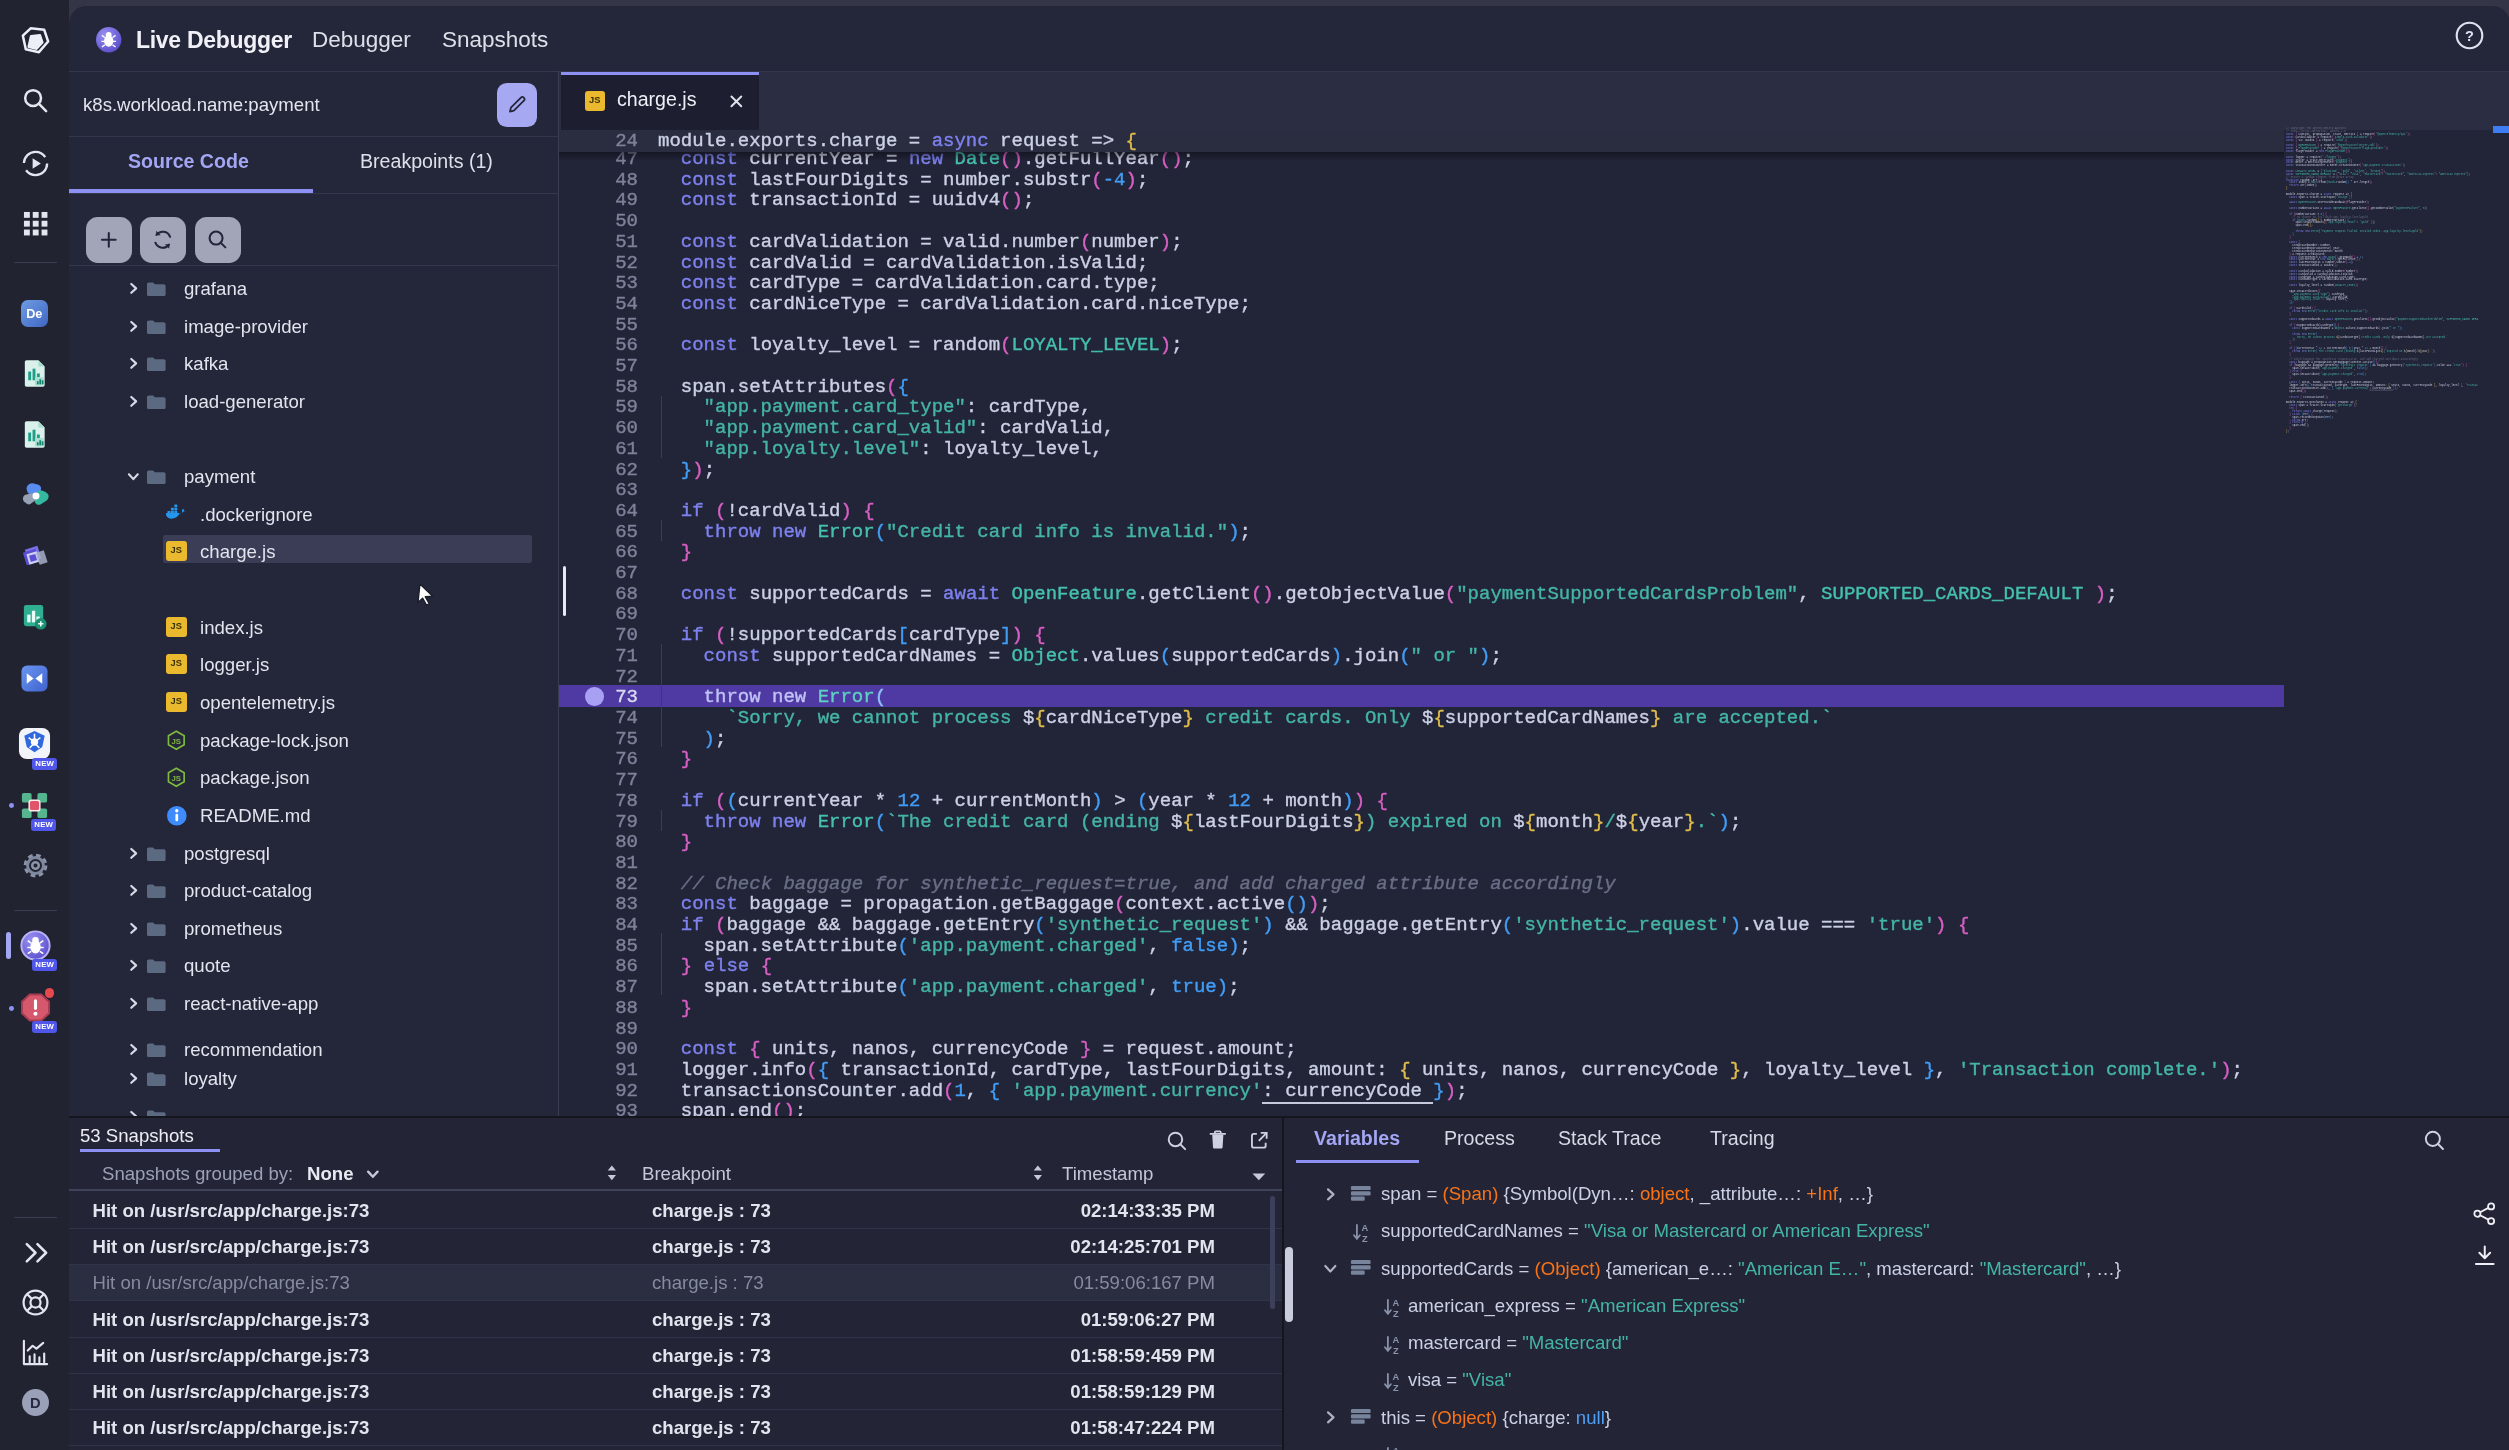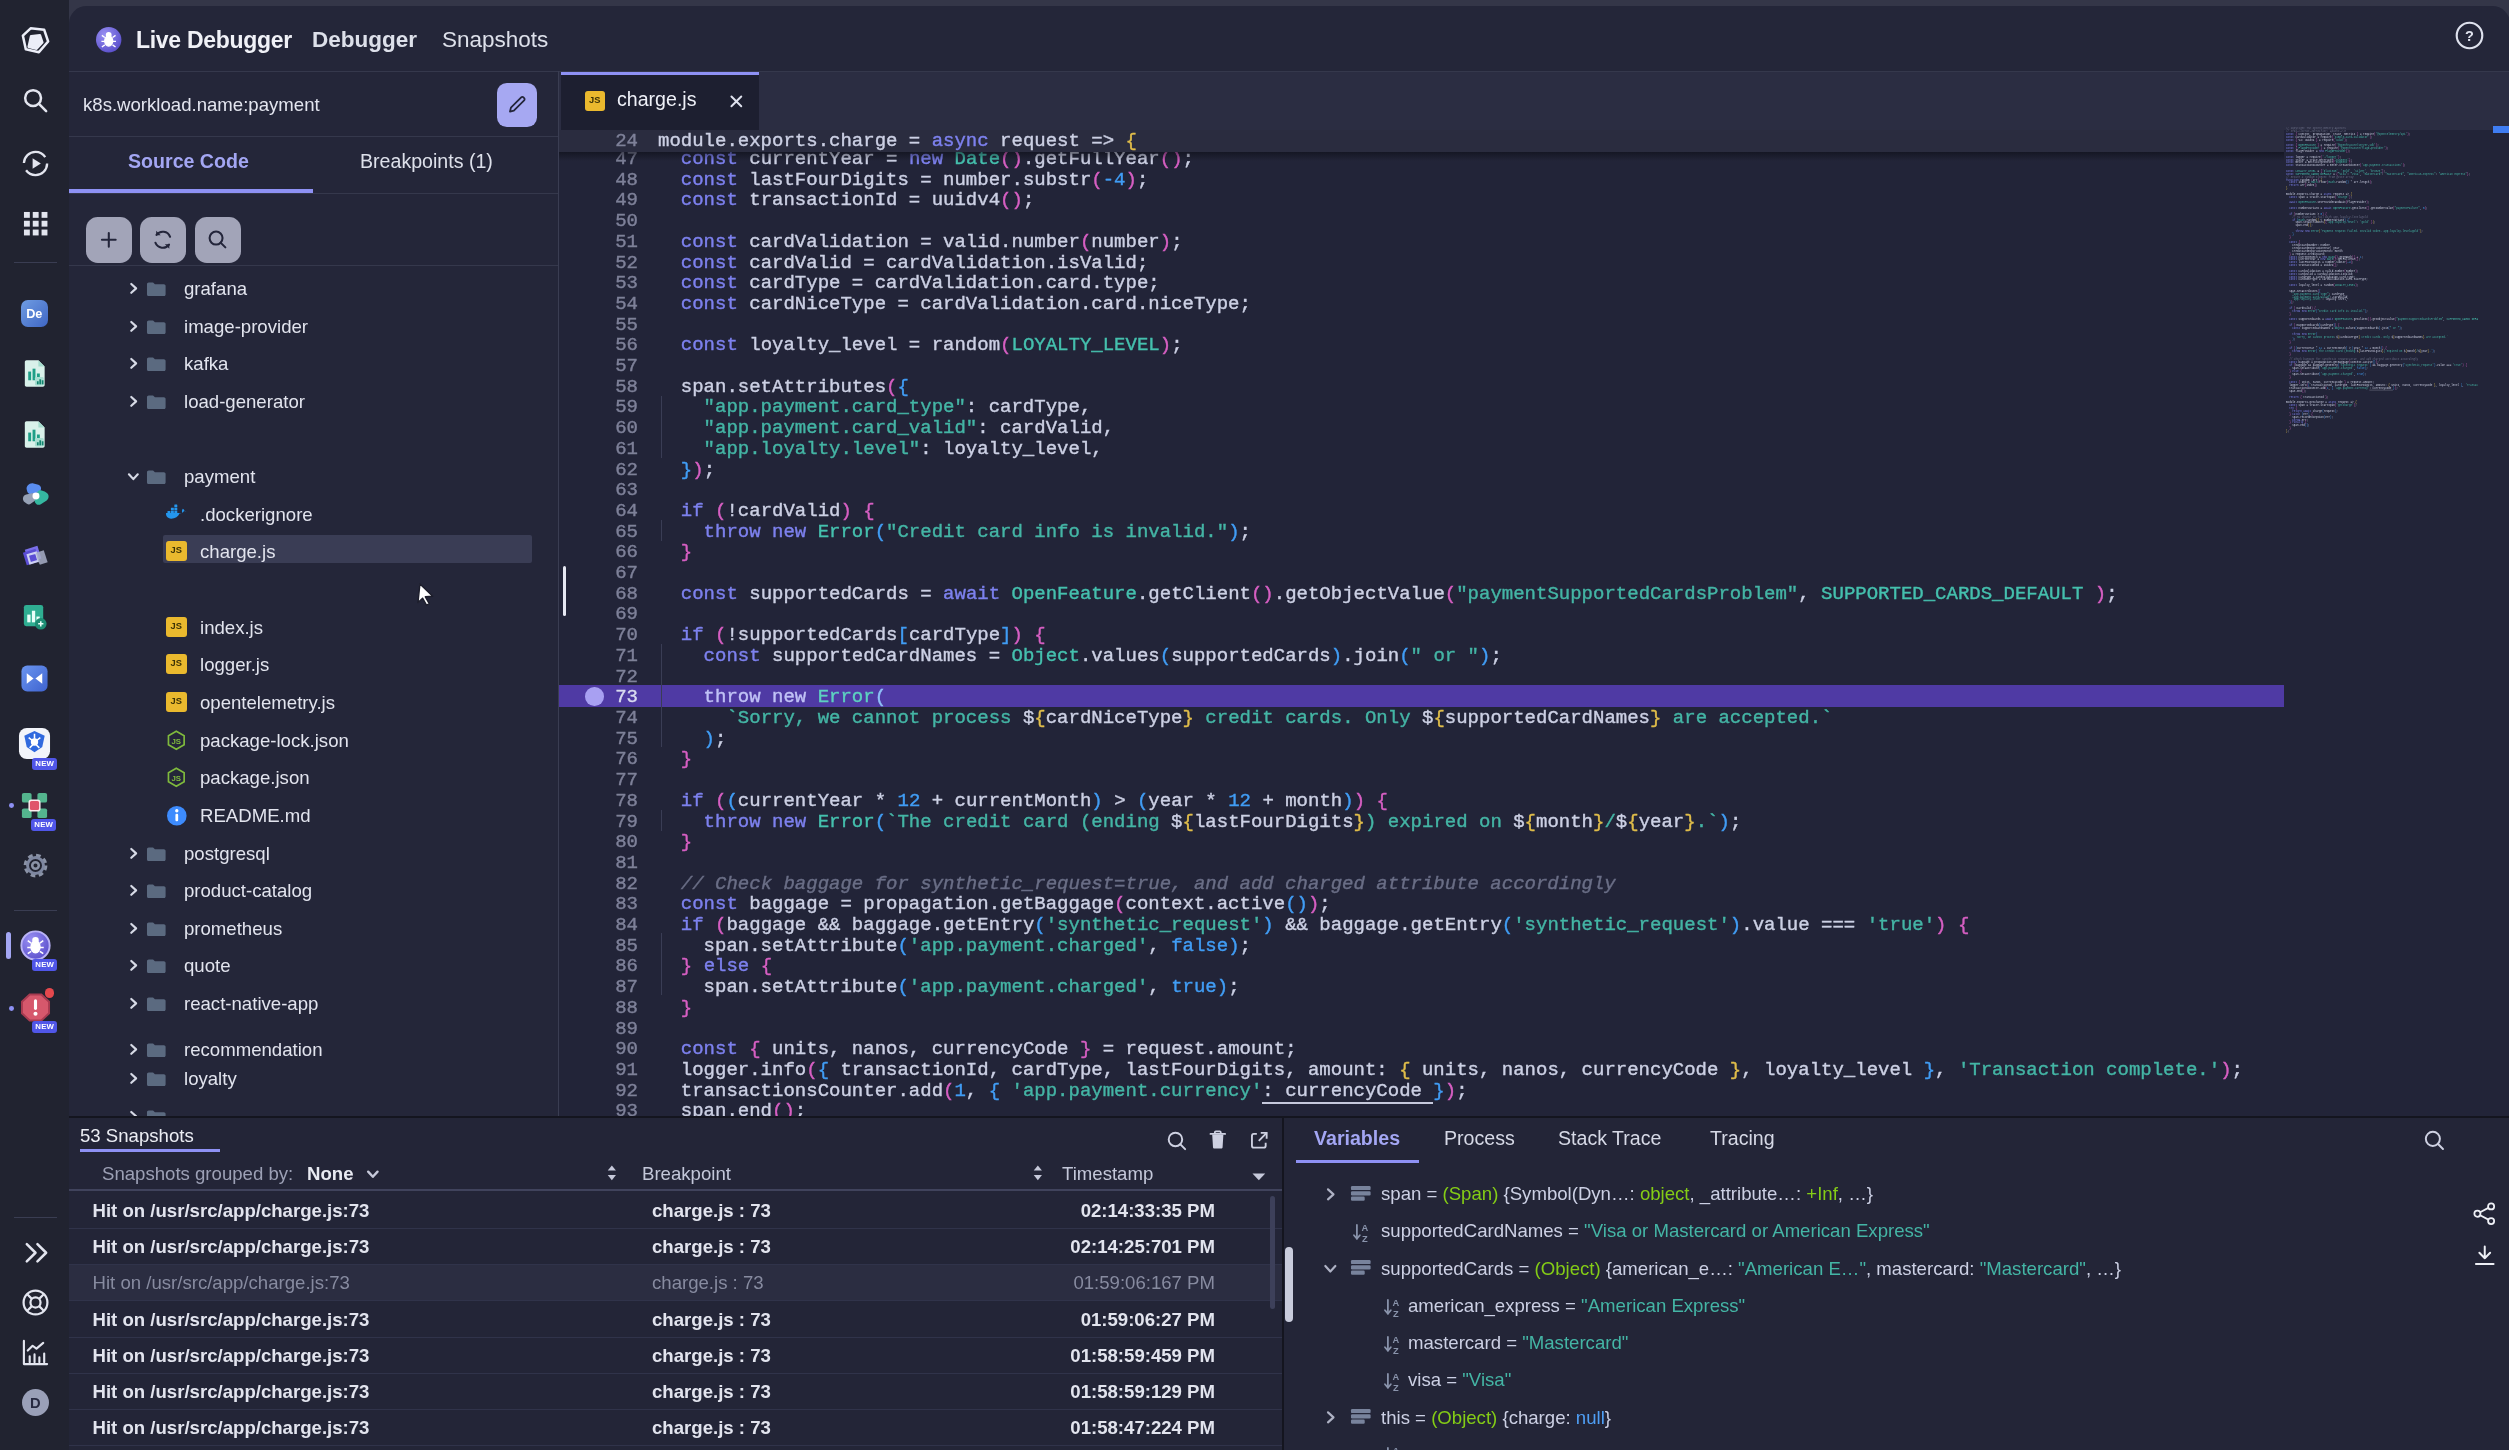--- a/index.html
+++ b/index.html
@@ -20,21 +20,21 @@
 #code, #gutter, #sticky-code, #sticky-gut { font-size:19px; line-height:20.7px; color:#ccd0e4; -webkit-text-stroke:0.4px; }
 .jsic { display:inline-block; background:#eab92e; color:#3a3106; border-radius:2.9px; font-family:"Liberation Sans"; font-weight:bold; font-size:9.3px; text-align:center; vertical-align:middle; padding-top:5.9px; line-height:7.8px !important; }
 .trow { position:absolute; left:0; width:489px; height:37px; }
 .trow .chev { position:absolute; left:57px; top:10.8px; }
 .trow .fold { position:absolute; left:77px; top:10.8px; }
 .trow .lab { position:absolute; left:115px; top:7.8px; font-size:18.6px; color:#e2e4ee; }
 .trow .fic { position:absolute; left:97px; top:7.8px; }
 .trow .flab { position:absolute; left:131px; top:7.8px; font-size:18.6px; color:#e2e4ee; }
 .snaprow { position:absolute; left:0; width:1213px; height:36px; border-bottom:1px solid #30334a; font-size:18.6px; font-weight:bold; color:#e2e4ee; }
 .vrow { position:absolute; font-size:18.6px; color:#ccd0e4; white-space:nowrap; }
-.or { color:#84cc16; } .te { color:#44b5a5; } .nu { color:#4f9ff5; }
+.or { color:#f97316; } .te { color:#44b5a5; } .nu { color:#4f9ff5; }
 </style></head><body>
 <div id="stage">
 
 <div id="main" class="abs" style="left:69px;top:5.9px;width:2441px;height:1445px;background:#242639;border-radius:17.6px 17.6px 0 0;"></div>
 <div id="rail" class="abs" style="left:0px;top:0px;width:69px;height:1451px;background:#212330;z-index:5;"></div>
 <div class="abs" style="left:18.6px;top:23.5px;z-index:6;"><svg width="33" height="33" viewBox="0 0 34 34" style="">
         <g stroke="#eceef8" stroke-width="2.6" fill="none" stroke-linejoin="round">
           <path d="M12 4.5L26 6l4 12-9.5 11L7 26 4 12z"></path>
           <path d="M12.5 12.5l9-1 2.5 7.5-6 6.5-8-2z" fill="#eceef8"></path>
         </g>
@@ -206,21 +206,21 @@
           </radialGradient>
         </defs>
         <circle cx="14.0" cy="14.0" r="13.0" fill="url(#bg28)"></circle>
         <g transform="scale(0.875)" stroke="#fff" stroke-width="1.6" fill="#fff">
           <ellipse cx="16" cy="17.5" rx="4.6" ry="6"></ellipse>
           <circle cx="16" cy="10.5" r="2.6"></circle>
           <path d="M11.5 13.5L8 11M11.5 18H7.5M11.5 22l-3.5 2.5M20.5 13.5L24 11M20.5 18h4M20.5 22l3.5 2.5" fill="none"></path>
         </g>
       </svg></div>
 <div class="t" style="left:136px;top:26.5px;font-size:23px;color:#f0f1f7;font-weight:bold;letter-spacing:-0.3px;">Live Debugger</div>
-<div class="t" style="left:312px;top:26.5px;font-size:22.5px;color:#dde0ea;font-weight:bold;">Debugger</div>
+<div class="t" style="left:312px;top:26.5px;font-size:22.5px;color:#dde0ea;font-weight:normal;">Debugger</div>
 <div class="t" style="left:442px;top:26.5px;font-size:22.5px;color:#dde0ea;font-weight:normal;">Snapshots</div>
 <div class="abs" style="left:2454px;top:19.6px;z-index:2;"><svg width="31" height="31" viewBox="0 0 32 32" style="">
         <circle cx="16" cy="16" r="13.2" fill="none" stroke="#dfe2ee" stroke-width="2.2"></circle>
         <text x="16" y="21.5" font-family="Liberation Sans" font-size="15" font-weight="bold" fill="#dfe2ee" text-anchor="middle">?</text>
       </svg></div>
 <div class="abs" style="left:69px;top:71px;width:2441px;height:1px;background:#35384c;z-index:2;"></div>
 <div class="t" style="left:83px;top:94px;font-size:18.6px;color:#e3e5ef;font-weight:normal;">k8s.workload.name:payment</div>
 <div class="abs" style="left:497px;top:83px;width:40px;height:44px;background:#a6a8f2;border-radius:9.8px;z-index:2;">
       <div style="margin:11.8px 0 0 9.8px;"><svg width="19.6" height="19.6" viewBox="0 0 20 20" style="">
           <path d="M3 17l1-4L14.5 2.5a1.6 1.6 0 0 1 2.3 0l.7.7a1.6 1.6 0 0 1 0 2.3L7 16z" fill="none" stroke="#23253a" stroke-width="1.8" stroke-linejoin="round"></path>

